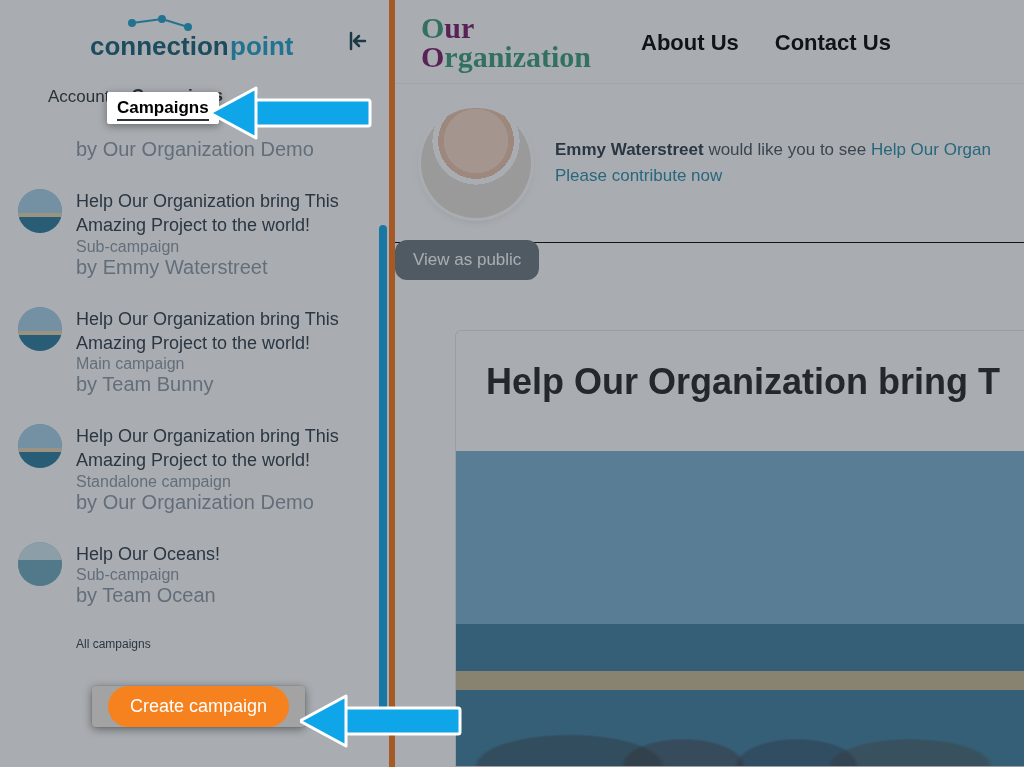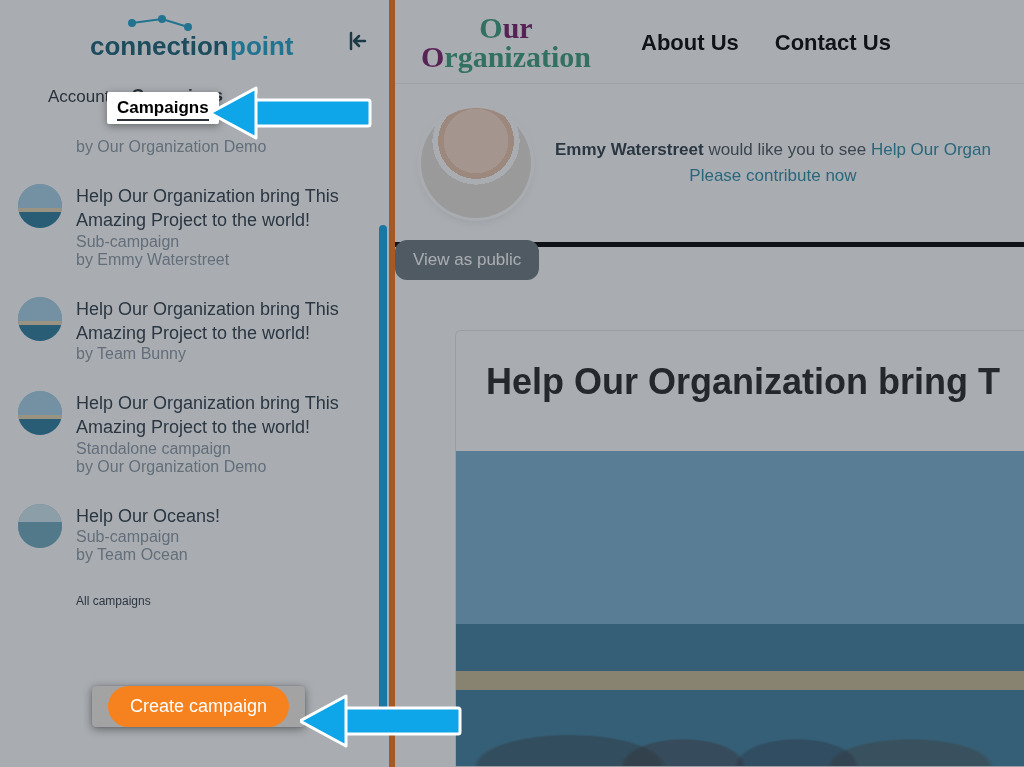--- a/index.html
+++ b/index.html
@@ -18,40 +18,40 @@
   .tab-highlight span { border-bottom: 2px solid #2a3138; padding-bottom: 2px; }
 
   .list { padding: 12px 16px 0 18px; height: 600px; overflow: hidden; position: relative; }
   .item { display: flex; gap: 14px; padding: 10px 6px 18px 0; }
   .thumb { width: 44px; height: 44px; border-radius: 50%; flex: 0 0 44px; background: #8cbfe0; position: relative; overflow: hidden; }
   .thumb::after { content: ""; position: absolute; inset: 0; background:
      linear-gradient(to bottom, #a7d0e8 0 55%, #e6d4b0 55% 64%, #2a7a9c 64% 100%); }
   .thumb.ocean::after { background: linear-gradient(to bottom, #cfe6ef 0 40%, #6fa8bf 40% 100%); }
   .title { font-size: 18px; color: #2c3945; line-height: 1.35; }
   .meta { font-size: 16px; color: #8b97a3; }
-  .by   { font-size: 16px; color: #8b97a3; }
+  .by   { font-size: 20px; color: #8b97a3; }
   .all { font-size: 12px; color: #2c3945; padding-left: 58px; margin-top: 12px; }
 
   .scrolltrack { position: absolute; right: 2px; top: 150px; width: 8px; height: 590px; background: transparent; }
   .scrollthumb { position: absolute; right: 0; top: 75px; width: 8px; height: 510px; background: #0ea5e9; border-radius: 4px; }
 
   .create-wrap { position: absolute; left: 92px; top: 686px; padding: 0 16px; background: #a3a3a3; box-shadow: 0 2px 10px rgba(0,0,0,.45), 0 0 0 1px rgba(0,0,0,.04); border-radius: 4px; }
   .create-btn { background: #f5821f; color: #fff; border: none; border-radius: 60px; padding: 10px 22px; font-size: 18px; cursor: pointer; }
 
   
-  .main { position: absolute; left: 395px; top: 0; right: 0; height: 767px; background: #ffffff; text-align: center; }
+  .main { position: absolute; left: 395px; top: 0; right: 0; height: 767px; background: #ffffff; }
   .topbar { display: flex; align-items: center; gap: 44px; padding: 14px 26px 12px 26px; }
   .org-logo { font-family: Georgia, "Times New Roman", serif; font-weight: 800; font-size: 30px; line-height: 0.95; }
   .org-logo .l1 { color: #7a1869; }
   .org-logo .l1 .o { color: #3a9c7a; }
   .org-logo .l2 { color: #3a9c7a; }
   .org-logo .l2 .o { color: #7a1869; }
   .navlinks { display: flex; gap: 36px; font-size: 22px; color: #000000; font-weight: 600; margin-left: 6px; }
 
-  .notice { display: flex; align-items: center; gap: 24px; padding: 24px 26px; border-top: 1px solid #edf0f2; border-bottom: 5px solid #000000; }
+  .notice { display: flex; align-items: center; gap: 24px; padding: 24px 26px; border-top: 1px solid #edf0f2; border-bottom: 1px solid #000000; }
   .avatar { width: 110px; height: 110px; border-radius: 50%; background: radial-gradient(circle at 50% 30%, #f7d7c5 0 34%, #e9c2a9 34% 40%, #ffffff 40% 46%, #e5e0d7 46% 100%); box-shadow: 0 0 0 3px #fff, 0 4px 10px rgba(0,0,0,.1); }
   .notice-text { font-size: 17px; color: #49535d; }
   .notice-text strong { color: #2c3945; font-weight: 600; }
   .notice-text a { color: #2a8aa8; text-decoration: none; }
   .notice-text .cta { display: block; margin-top: 6px; color: #2a8aa8; }
 
   .view-badge { position: absolute; left: 0; top: 240px; background: #6c757d; color: #fff; font-size: 17px; padding: 10px 18px; border-radius: 12px; }
 
   .card { position: absolute; left: 60px; top: 330px; right: 0; bottom: 0; border: 1px solid #e4e6e9; border-right: 0; background: #fff; border-radius: 6px 0 0 0; overflow: hidden; }
   .card h1 { font-size: 36px; font-weight: 700; color: #222; padding: 30px 30px 18px 30px; white-space: nowrap; }
@@ -117,20 +117,21 @@
           <div class="title">Help Our Organization bring This Amazing Project to the world!</div>
           <div class="meta">Sub-campaign</div>
           <div class="by">by Emmy Waterstreet</div>
         </div>
       </div>
 
       <div class="item">
         <div class="thumb"></div>
         <div>
           <div class="title">Help Our Organization bring This Amazing Project to the world!</div>
+          <div class="meta">Main campaign</div>
           <div class="by">by Team Bunny</div>
         </div>
       </div>
 
       <div class="item">
         <div class="thumb"></div>
         <div>
           <div class="title">Help Our Organization bring This Amazing Project to the world!</div>
           <div class="meta">Standalone campaign</div>
           <div class="by">by Our Organization Demo</div>

